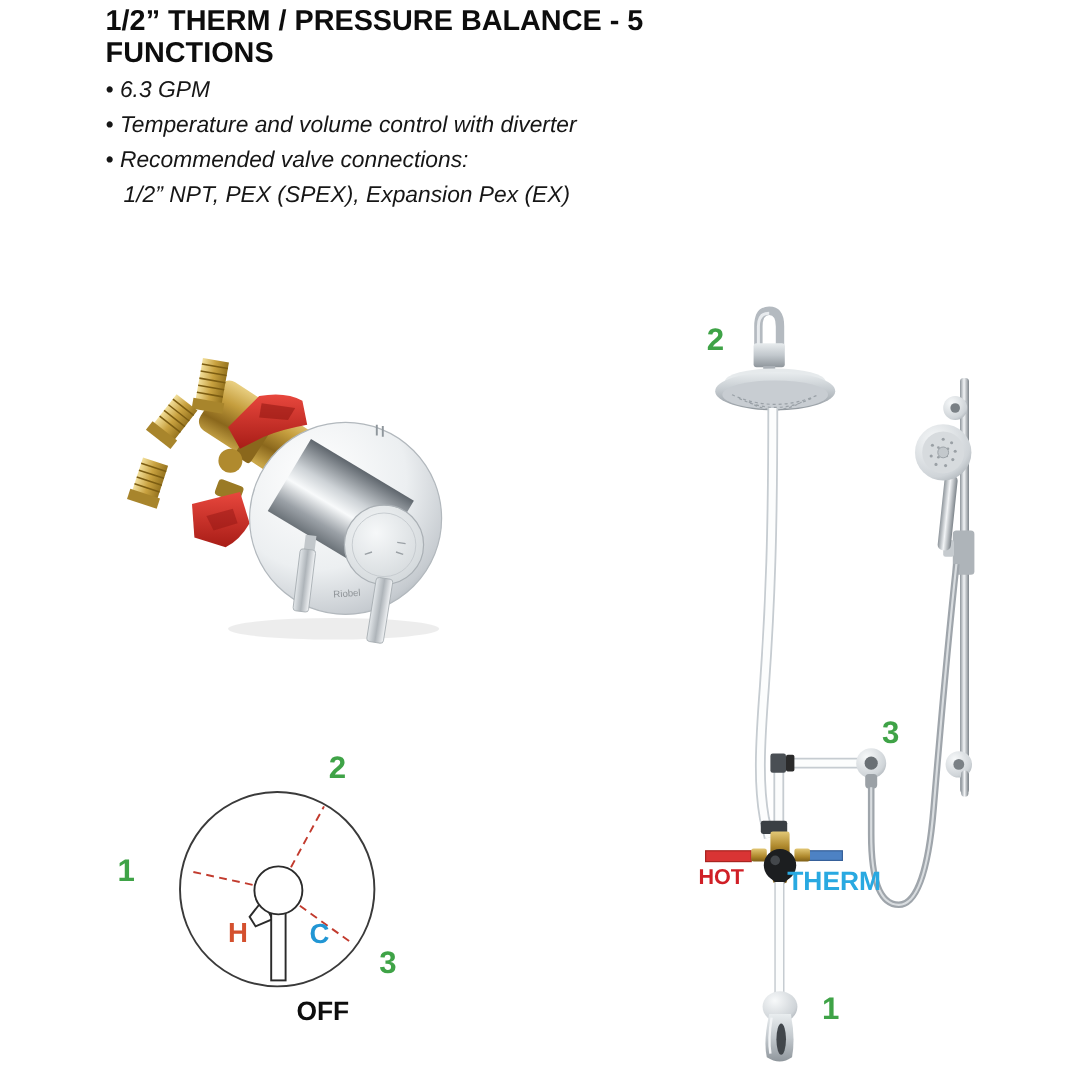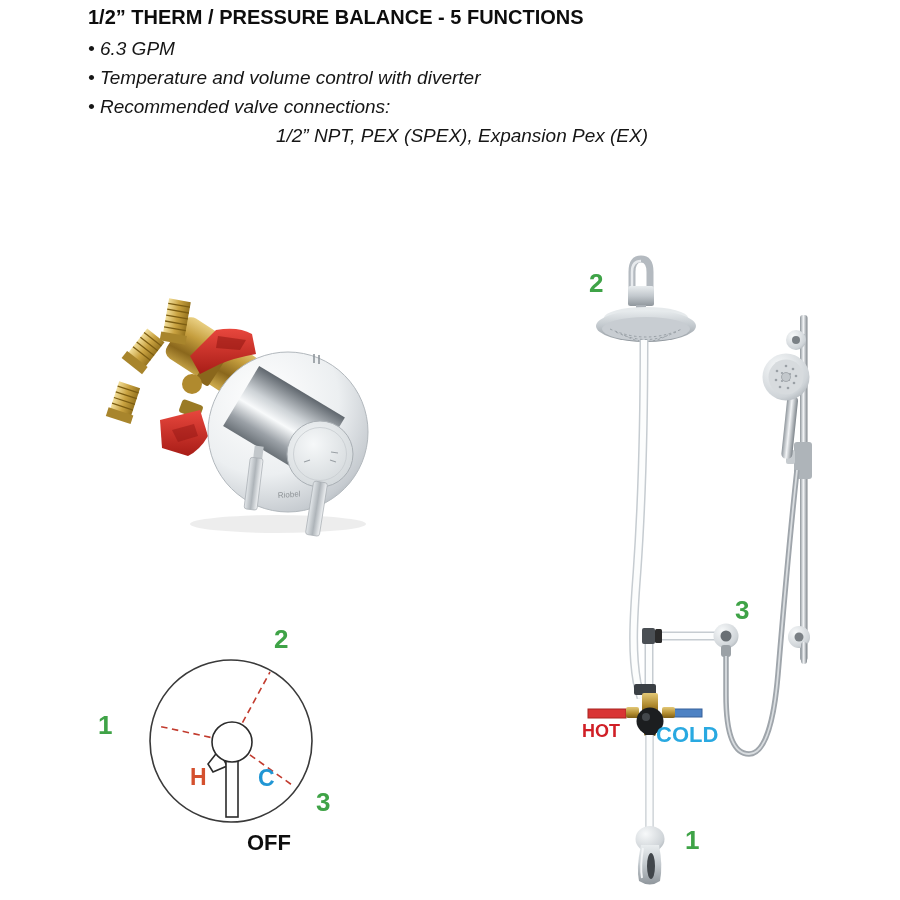--- a/index.html
+++ b/index.html
@@ -2,25 +2,25 @@
 <html><head>
 <meta charset="utf-8">
 <style>
   html,body{margin:0;padding:0;background:#ffffff;}
   #sheet{
     position:relative;width:900px;height:900px;background:#ffffff;overflow:hidden;
     font-family:"Liberation Sans",sans-serif;color:#111;
   }
   
   #header{position:absolute;left:88px;top:4px;width:560px;}
-  .cat{font-size:20px;font-weight:bold;line-height:27px;letter-spacing:0px;color:#0d0d0d;}
+  .cat{font-size:24px;font-weight:bold;line-height:27px;letter-spacing:0px;color:#0d0d0d;}
   .model{font-size:30px;font-weight:bold;line-height:36px;margin-top:1px;color:#0d0d0d;}
   .bullets{margin-top:3px;}
   .bline{font-size:19px;line-height:29px;color:#161616;font-style:italic;}
-  .bline.indent{padding-left:15px;text-align:right;}
+  .bline.indent{padding-left:15px;}
   
   .art{position:absolute;}
   
   .lbl{position:absolute;font-weight:bold;line-height:1;white-space:nowrap;}
   .lbl-green{color:#3FA347;font-size:26px;}
   .lbl-hotword{color:#D01F26;font-size:18px;}
   .lbl-coldword{color:#29A9E1;font-size:22px;}
   .lbl-h{color:#D4502E;font-size:23px;}
   .lbl-c{color:#2196D4;font-size:23px;}
   .lbl-off{color:#0d0d0d;font-size:22px;margin-left:40px;}
@@ -288,15 +288,15 @@
         <ellipse cx="93" cy="614" rx="4" ry="13" fill="#41464b"></ellipse>
         <path d="M 85,596 Q 82,614 84,626" fill="none" stroke="#f2f4f6" stroke-width="2"></path>
       </g>
     </g>
   </svg>
 
   <span class="lbl lbl-green" style="left:589px;top:270px">2</span>
   <span class="lbl lbl-green" style="left:735px;top:597px">3</span>
   <span class="lbl lbl-green" style="left:685px;top:827px">1</span>
   <span class="lbl lbl-hotword" style="left:582px;top:722px">HOT</span>
-  <span class="lbl lbl-coldword" style="left:656px;top:724px">COLD</span>
+  <span class="lbl lbl-coldword" style="left:656px;top:724px">THERM</span>
 
 </div>
 
 </body></html>

